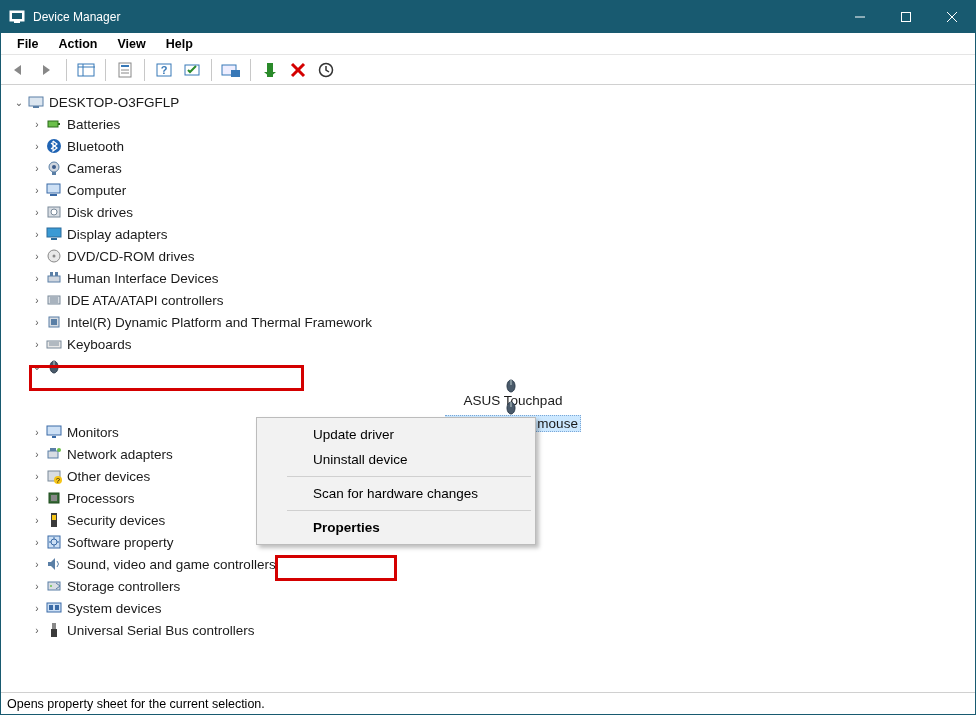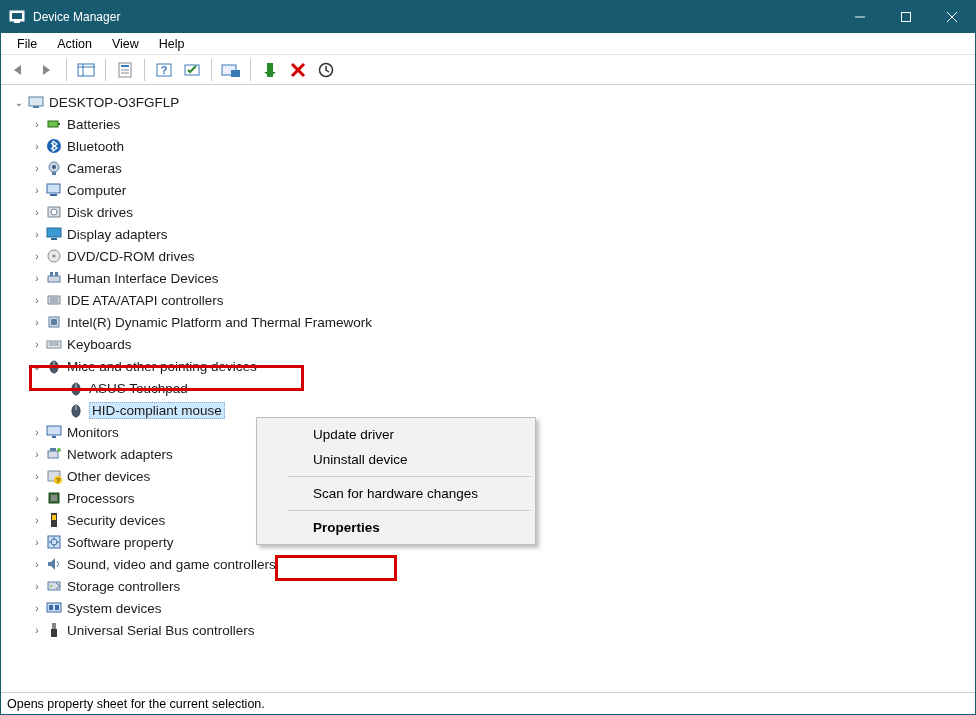--- a/index.html
+++ b/index.html
@@ -3,31 +3,31 @@
 <meta charset="utf-8">
 <style>
   * { box-sizing: border-box; margin: 0; padding: 0; font-family: "Segoe UI", Tahoma, sans-serif; }
   body { background: #fff; width: 976px; height: 715px; overflow: hidden; border: 1px solid #185a70; }
   .titlebar { background: #185a70; color: #ffffff; height: 32px; display: flex; align-items: center; padding: 0 0 0 8px; font-size: 12px; }
   .titlebar .app-icon { width: 16px; height: 16px; margin-right: 8px; display: inline-flex; }
   .titlebar .title { flex: 1; }
   .titlebar .win-controls { display: flex; }
   .titlebar .win-btn { width: 46px; height: 32px; display: flex; align-items: center; justify-content: center; color: #fff; }
   .menubar { background: #fff; height: 22px; display: flex; align-items: center; padding: 0 6px; font-size: 12.5px; border-bottom: 1px solid #e5e5e5;}
-  .menubar .menu-item { padding: 2px 10px; }
+  .menubar .menu-item { padding: 2px 10px; font-weight: bold; }
   .toolbar { background: #fff; height: 30px; display: flex; align-items: center; padding: 2px 6px; border-bottom: 1px solid #d0d0d0; gap: 4px;}
   .toolbar .tb-btn { width: 24px; height: 24px; display: flex; align-items: center; justify-content: center; }
   .toolbar .sep { width: 1px; height: 22px; background: #c8c8c8; margin: 0 3px;}
   .content { position: relative; height: calc(715px - 32px - 22px - 30px - 22px - 2px); overflow: auto; background: #fff; padding: 6px 0 6px 10px;}
   .tree { font-size: 13.5px; color: #1a1a1a; }
   .row { display: flex; align-items: center; height: 22px; white-space: nowrap; }
   .chev { width: 16px; display: inline-flex; justify-content: center; color: #5a5a5a; font-size: 10px;}
   .icn { width: 18px; height: 18px; margin-right: 4px; display: inline-flex; align-items:center; justify-content:center;}
   .indent1 { padding-left: 18px; }
-  .indent2 { padding-left: 40px; }
+  .indent2 { padding-left: 40px; flex-direction: column; }
   .selected { background: #cce8ff; border: 1px dotted #7aa7d7; padding: 0 2px;}
   .highlight-box { border: 3px solid #d40000; position: absolute; pointer-events: none; }
   .ctx-menu { position: absolute; background: #f2f2f2; border: 1px solid #bcbcbc; box-shadow: 3px 3px 4px rgba(0,0,0,.25); font-size: 13.5px; padding: 4px 2px; width: 280px;}
   .ctx-item { padding: 5px 28px; }
   .ctx-sep { height: 1px; background: #d0d0d0; margin: 4px 2px;}
   .ctx-item.bold { font-weight: 700; }
   .statusbar { height: 22px; border-top: 1px solid #d0d0d0; background: #fff; font-size: 12.5px; display:flex; align-items:center; padding: 0 6px;}
 </style>
 </head>
 <body>
@@ -265,21 +265,20 @@
         <span>Keyboards</span>
       </div>
       <div class="row indent1">
         <span class="chev">⌄</span>
         <span class="icn">
           <svg width="16" height="16">
             <ellipse cx="8" cy="9" rx="4" ry="6" fill="#4a5a6a" stroke="#2a3a4a"></ellipse>
             <line x1="8" y1="3" x2="8" y2="8" stroke="#bcc" stroke-width="1"></line>
           </svg>
         </span>
-        <span>Mice and other pointing devices</span>
       </div>
       <div class="row indent2">
         <span class="chev"></span>
         <span class="icn">
           <svg width="16" height="16">
             <ellipse cx="8" cy="9" rx="4" ry="6" fill="#4a5a6a" stroke="#2a3a4a"></ellipse>
             <line x1="8" y1="3" x2="8" y2="8" stroke="#bcc" stroke-width="1"></line>
           </svg>
         </span>
         <span class="">ASUS Touchpad</span>

